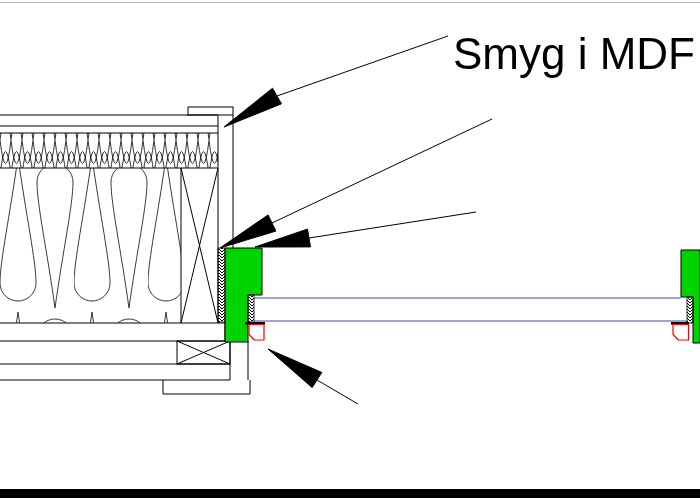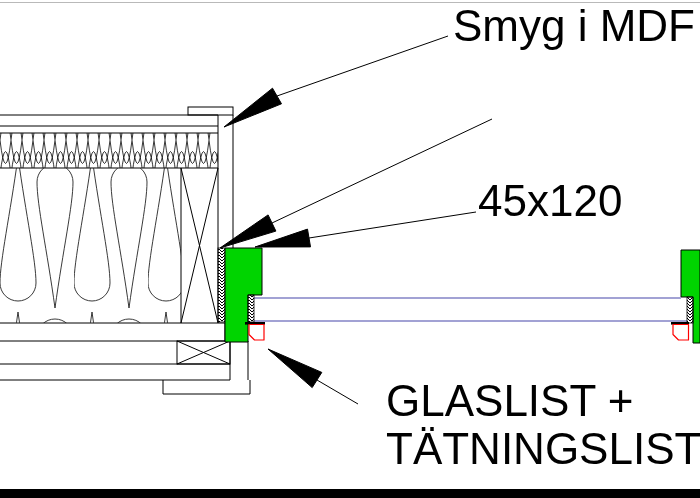--- a/index.html
+++ b/index.html
@@ -106,24 +106,19 @@
         <line x1="476" y1="212" x2="309" y2="238" fill="none"></line>
         <polygon points="255,247 310.5,246.9 307.5,229.1"></polygon>
       </g>
       <g>
         <line x1="358" y1="404" x2="317" y2="380" fill="none"></line>
         <polygon points="268,349 312.2,387.6 321.8,372.4"></polygon>
       </g>
     </g>
   </svg>
 
-  <div class="label" style="left:453px;top:2px">Smyg i MDF</div>
+  <div class="label" style="left:453px;top:30px">Smyg i MDF</div>
 
 
-  <div class="label" style="left:478px;top:177px">45x120</div>
 
-  <div class="label label-2line" style="left:386px;top:377px">
-    <span>GLASLIST +</span>
-    <span>TÄTNINGSLIST</span>
-  </div>
 
   <div class="bottom-bar"></div>
 </div>
 
 </body></html>

